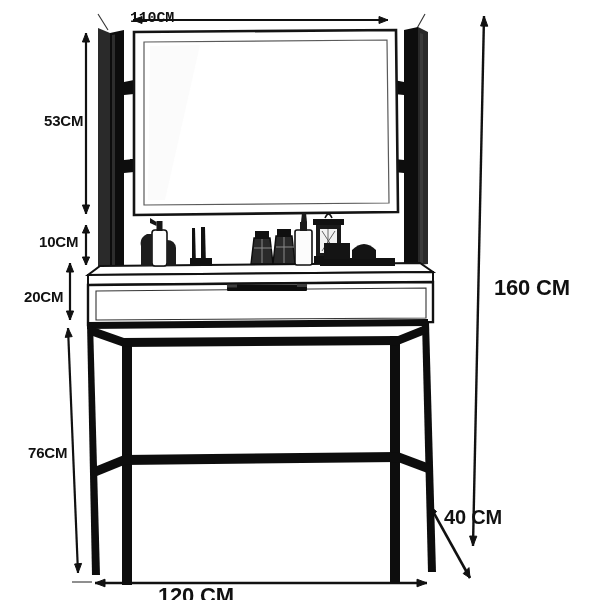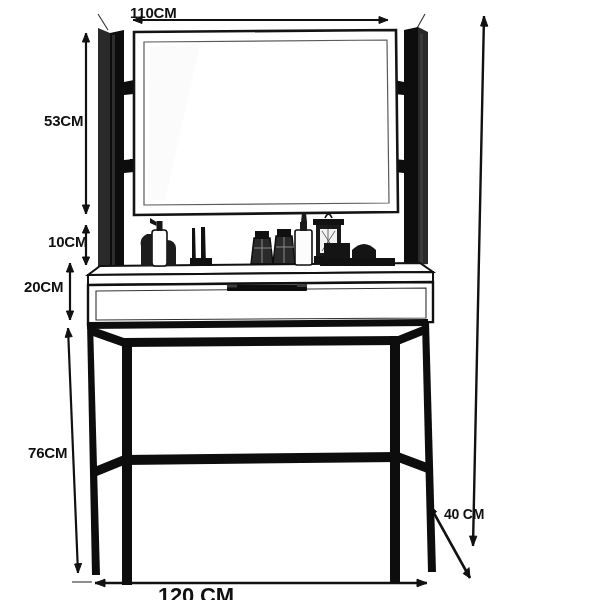--- a/index.html
+++ b/index.html
@@ -27,21 +27,21 @@
   .dim-label {
     position: absolute;
     color: #111111;
     font-weight: bold;
     white-space: nowrap;
     letter-spacing: -0.2px;
     user-select: none;
   }
   .dim-sm { font-size: 15px; }
   .dim-lg { font-size: 22px; }
-  .dim-md { font-size: 14px; }
+  .dim-md { font-size: 20px; }
 </style>
 </head>
 <body>
 
 <div id="stage">
 
   <svg id="diagram-svg" viewBox="0 0 600 600">
 
     <g stroke="#111111" fill="#111111">
 
@@ -220,28 +220,29 @@
     </g>
 
     <g>
       <rect x="320" y="258" width="75" height="8" fill="#111111"></rect>
       <rect x="324" y="243" width="26" height="16" fill="#141414"></rect>
       <path d="M352 250 Q364 238 376 250 L376 259 L352 259 Z" fill="#141414"></path>
     </g>
 
   </svg>
 
-  <div class="dim-label dim-sm" style="left:130px; top:4px;">110CM</div>
+  <div class="dim-label dim-sm" style="left:130px; top:10px;font-family:Liberation Mono, monospace;">110CM</div>
 
   <div class="dim-label dim-sm" style="left:44px; top:112px;">53CM</div>
 
-  <div class="dim-label dim-sm" style="left:48px; top:233px;">10CM</div>
-
-  <div class="dim-label dim-sm" style="left:24px; top:278px;">20CM</div>
+  <div class="dim-label dim-sm" style="left:39px; top:233px;">10CM</div>
+
+  <div class="dim-label dim-sm" style="left:24px; top:288px;">20CM</div>
 
   <div class="dim-label dim-sm" style="left:28px; top:444px;">76CM</div>
 
+  <div class="dim-label dim-lg" style="left:494px; top:275px;">160 CM</div>
 
   <div class="dim-label dim-md" style="left:444px; top:506px;">40 CM</div>
 
   <div class="dim-label dim-lg" style="left:158px; top:583px;">120 CM</div>
 
 </div>
 
 </body></html>

